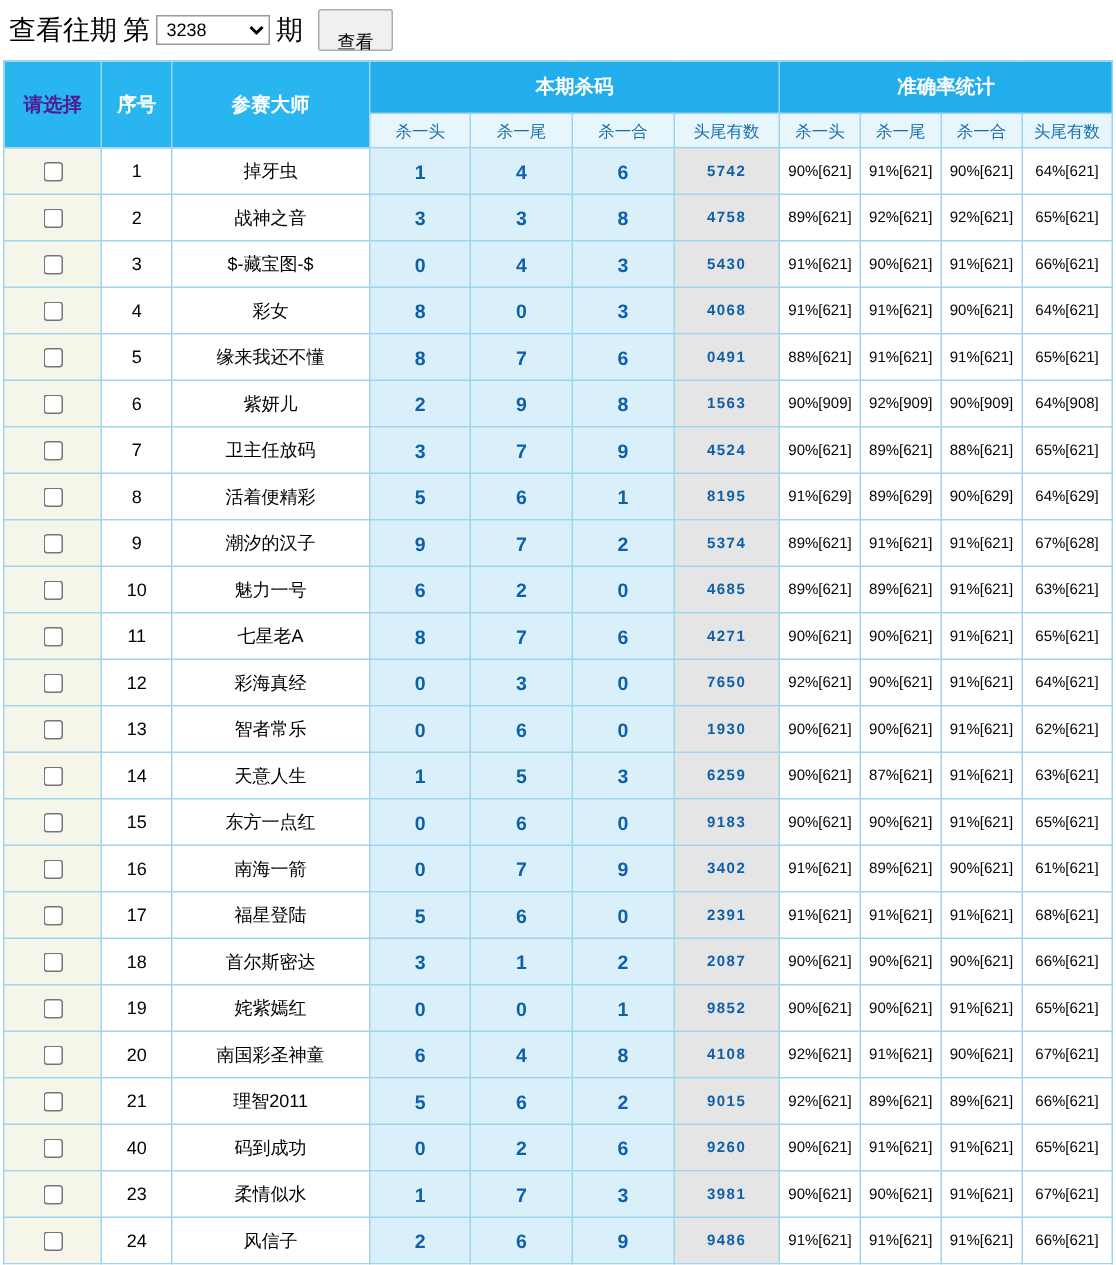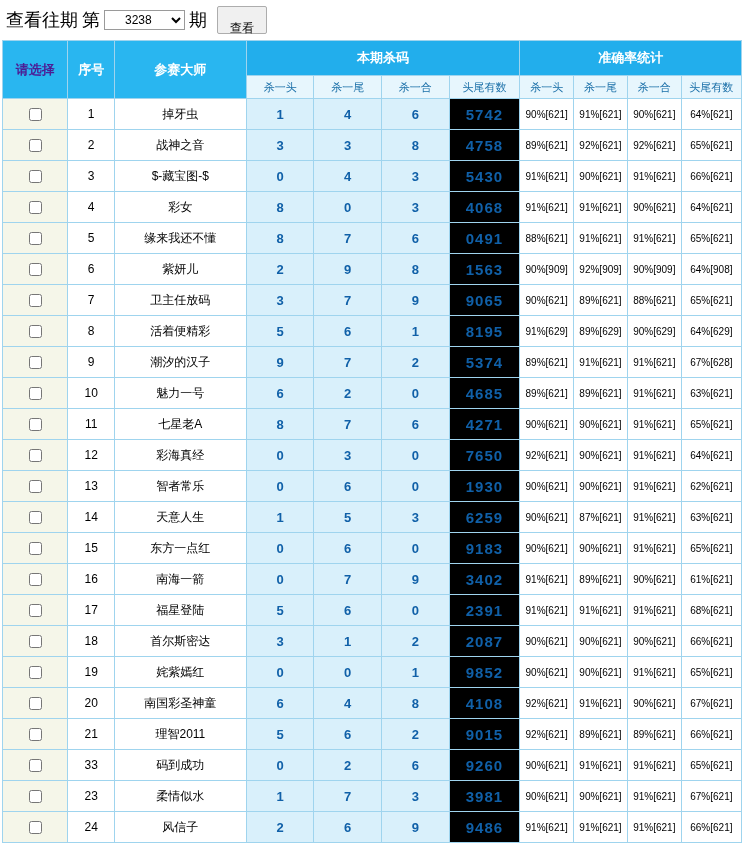--- a/index.html
+++ b/index.html
@@ -36,21 +36,21 @@
   .topbar .label {
     font-size: 18px;
     color: #000;
   }
   .topbar select {
     font-family: "Liberation Sans", sans-serif;
     font-size: 12px;
     height: 20px;
     border: 1px solid #9a9a9a;
     background: #ffffff;
-    padding: 0 16px;
+    padding: 0 2px;
     min-width: 76px;
   }
   .topbar .btn {
     font-family: "Liberation Sans", sans-serif;
     font-size: 12px;
     height: 22px;
     padding: 13px 12px;
     margin-left: 6px;
     border: 1px solid #adadad;
     background: #f0f0f0;
@@ -108,24 +108,24 @@
     color: #000;
     font-size: 12px;
   }
   td.num {
     background: #d9f0fb;
     color: #1060a8;
     font-weight: bold;
     font-size: 13px;
   }
   td.code {
-    background: #000000;
+    background: #e5e5e5;
     color: #1060a8;
     font-weight: bold;
-    font-size: 15px;
+    font-size: 10px;
     letter-spacing: 1px;
   }
   td.stat {
     background: #ffffff;
     color: #000;
     font-size: 10px;
     white-space: nowrap;
   }
   input[type=checkbox] {
     width: 13px;
@@ -267,21 +267,21 @@
           <td class="stat">90%[909]</td>
           <td class="stat">64%[908]</td>
         </tr>
         <tr>
           <td class="sel-cell"><input type="checkbox" style=""></td>
           <td class="idx">7</td>
           <td class="master">卫主任放码</td>
           <td class="num">3</td>
           <td class="num">7</td>
           <td class="num">9</td>
-          <td class="code">9065</td>
+          <td class="code">4524</td>
           <td class="stat">90%[621]</td>
           <td class="stat">89%[621]</td>
           <td class="stat">88%[621]</td>
           <td class="stat">65%[621]</td>
         </tr>
         <tr>
           <td class="sel-cell"><input type="checkbox" style=""></td>
           <td class="idx">8</td>
           <td class="master">活着便精彩</td>
           <td class="num">5</td>
@@ -457,21 +457,21 @@
           <td class="num">6</td>
           <td class="num">2</td>
           <td class="code">9015</td>
           <td class="stat">92%[621]</td>
           <td class="stat">89%[621]</td>
           <td class="stat">89%[621]</td>
           <td class="stat">66%[621]</td>
         </tr>
         <tr>
           <td class="sel-cell"><input type="checkbox" style=""></td>
-          <td class="idx">33</td>
+          <td class="idx">40</td>
           <td class="master">码到成功</td>
           <td class="num">0</td>
           <td class="num">2</td>
           <td class="num">6</td>
           <td class="code">9260</td>
           <td class="stat">90%[621]</td>
           <td class="stat">91%[621]</td>
           <td class="stat">91%[621]</td>
           <td class="stat">65%[621]</td>
         </tr>

